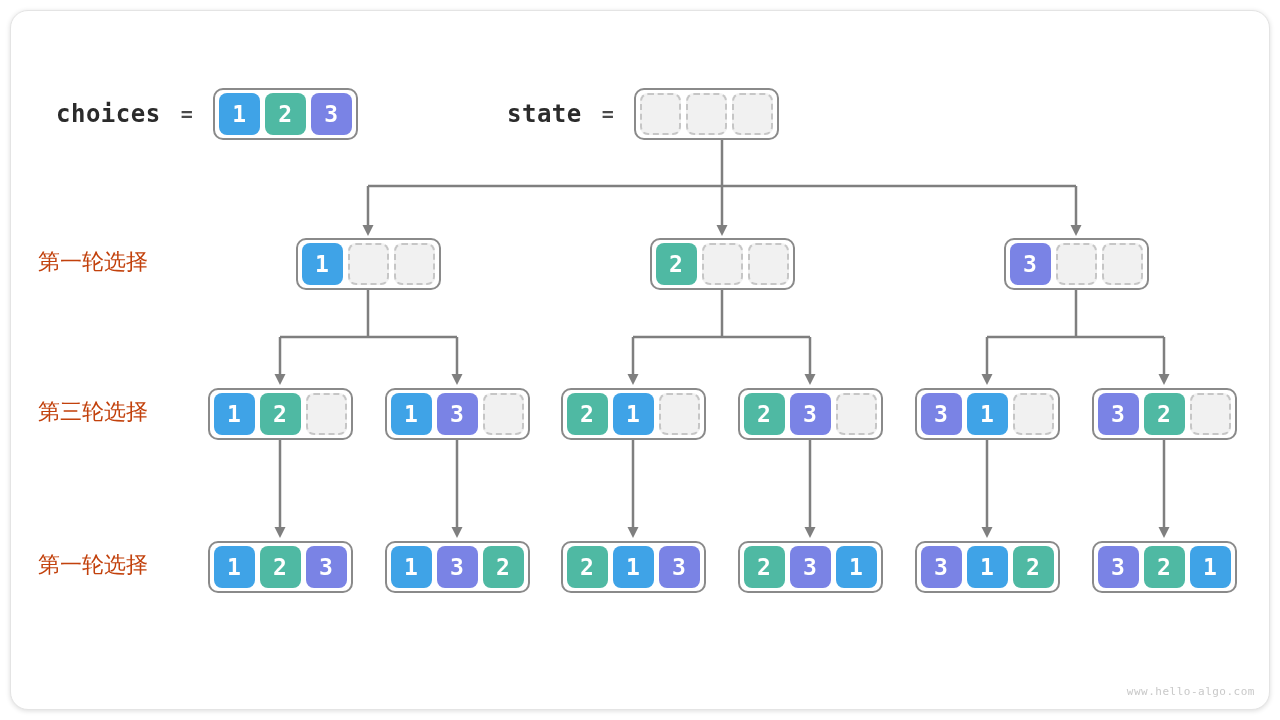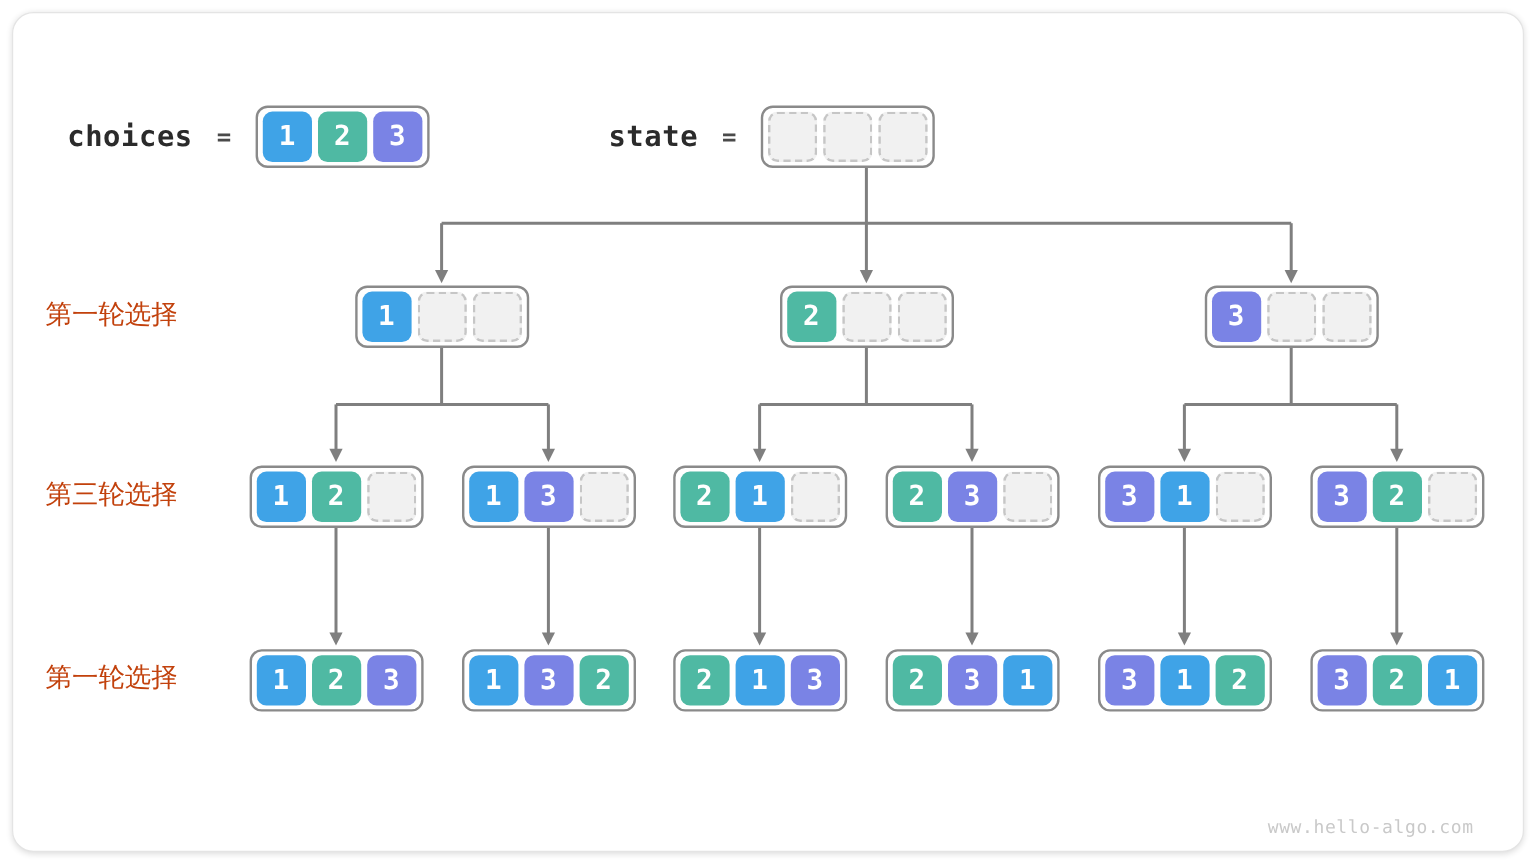--- a/index.html
+++ b/index.html
@@ -25,21 +25,21 @@
         font-size:23px;font-weight:700;color:#ffffff;}
   .cell.empty{background:#f1f1f1;border:2px dashed #c6c6c6;}
 
   .row-label{position:absolute;left:38px;height:28px;line-height:28px;
              font-family:Liberation Mono, monospace;
              font-size:22px;font-weight:500;color:#c2410c;}
   #row-label-1{top:250px;}
   #row-label-2{top:400px;}
   #row-label-3{top:553px;}
 
-  .watermark{position:absolute;right:52px;bottom:22px;font-size:15px;
+  .watermark{position:absolute;right:25px;bottom:22px;font-size:11px;
              color:#c9c9c9;letter-spacing:.5px;}
 </style>
 </head>
 <body>
 
 <div class="page">
   <div class="card"></div>
 
   <svg id="connector-svg" width="1280" height="720">
       <line x1="722" y1="137" x2="722" y2="186"></line>

